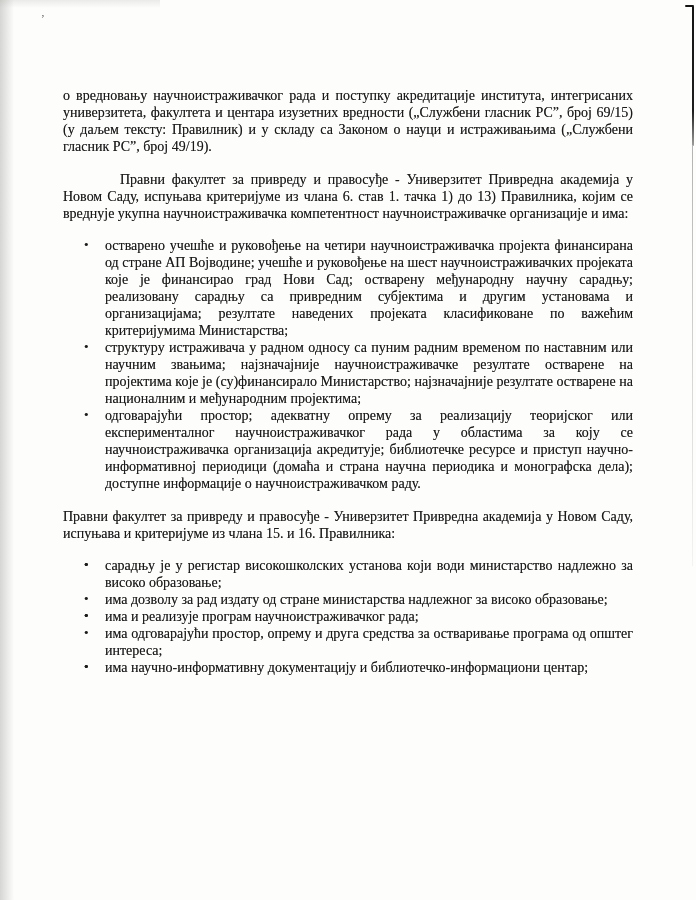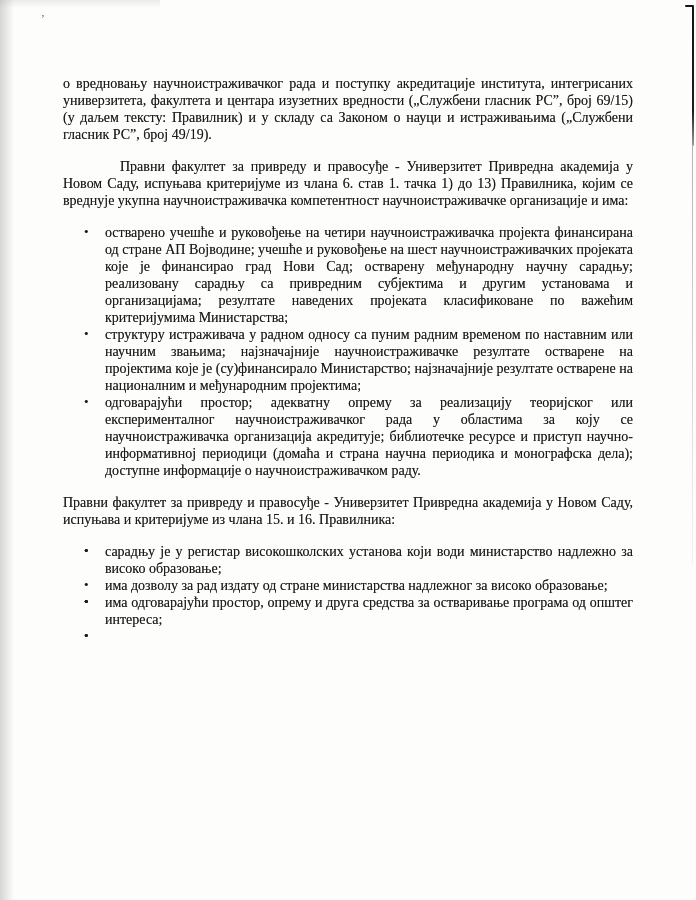--- a/index.html
+++ b/index.html
@@ -67,21 +67,21 @@
     position: absolute;
     left: 63px; top: 71px;
     width: 570px;
     font-family: "Liberation Serif", "DejaVu Serif", serif;
     font-size: 14px;
     line-height: 17px;
     color: #1b1b1b;
     text-shadow: 0 0 0.5px rgba(20,20,20,0.55);
   }
   .para {
-    margin: 4px 0 15px 0;
+    margin: 16px 0 15px 0;
     text-align: justify;
   }
   .para.indent {
     text-indent: 57px;
   }
   .bullets {
     margin: 0 0 15px 0;
     padding: 0;
     list-style: none;
   }
@@ -113,19 +113,19 @@
         <li><span class="dot">•</span><span>остварено учешће и руковођење на четири научноистраживачка пројекта финансирана од стране АП Војводине; учешће и руковођење на шест научноистраживачких пројеката које је финансирао град Нови Сад; остварену међународну научну сарадњу; реализовану сарадњу са привредним субјектима и другим установама и организацијама; резултате наведених пројеката класификоване по важећим критеријумима Министарства;</span></li>
         <li><span class="dot">•</span><span>структуру истраживача у радном односу са пуним радним временом по наставним или научним звањима; најзначајније научноистраживачке резултате остварене на пројектима које је (су)финансирало Министарство; најзначајније резултате остварене на националним и међународним пројектима;</span></li>
         <li><span class="dot">•</span><span>одговарајући простор; адекватну опрему за реализацију теоријског или експерименталног научноистраживачког рада у областима за коју се научноистраживачка организација акредитује; библиотечке ресурсе и приступ научно-информативној периодици (домаћа и страна научна периодика и монографска дела); доступне информације о научноистраживачком раду.</span></li>
       </ul>
       <p class="para">Правни факултет за привреду и правосуђе - Универзитет Привредна академија у Новом Саду, испуњава и критеријуме из члана 15. и 16. Правилника:</p>
       <ul class="bullets">
         <li><span class="dot">•</span></li>
         <li><span class="dot">•</span><span>сарадњу је у регистар високошколских установа који води министарство надлежно за високо образовање;</span></li>
         <li><span class="dot">•</span><span>има дозволу за рад издату од стране министарства надлежног за високо образовање;</span></li>
         <li><span class="dot">•</span></li>
-        <li><span class="dot">•</span></li>
+        <li><span class="dot">•</span><span>има и реализује програм научноистраживачког рада;</span></li>
         <li><span class="dot">•</span><span>има одговарајући простор, опрему и друга средства за остваривање програма од општег интереса;</span></li>
         <li><span class="dot">•</span></li>
-        <li><span class="dot">•</span></li>
+        <li><span class="dot">•</span><span>има научно-информативну документацију и библиотечко-информациони центар;</span></li>
       </ul>
     </div>
 </div>
 
 </body></html>

